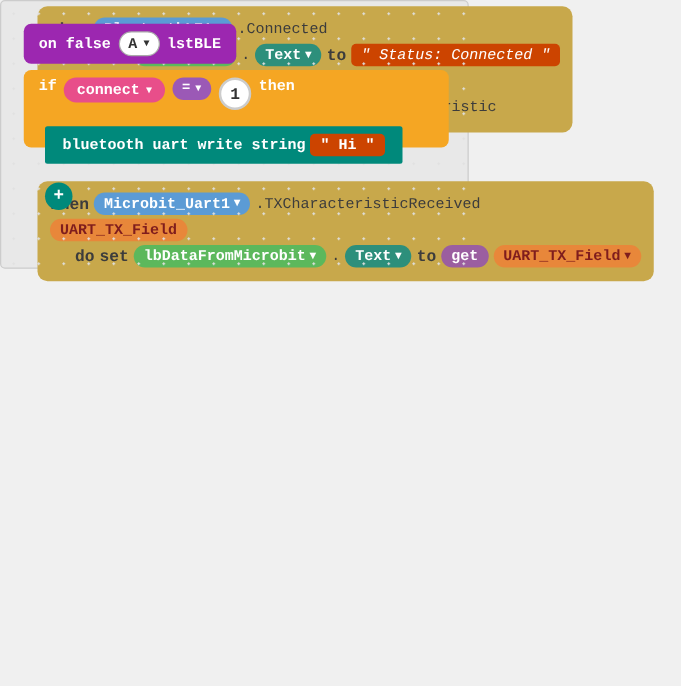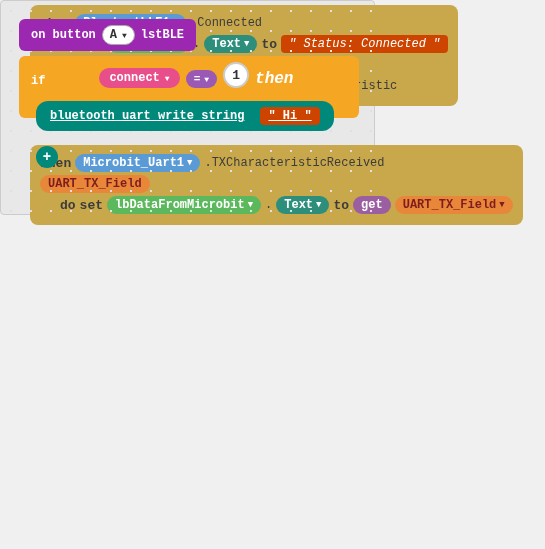--- a/index.html
+++ b/index.html
@@ -145,36 +145,35 @@
       border-radius: 6px;
       padding: 6px 12px 30px 12px;
       color: white;
       font-size: 12px;
       font-weight: bold;
       min-width: 340px;
     }
 
     .if-row {
       display: flex;
-      align-items: flex-end;
+      align-items: flex-start;
       gap: 6px;
       flex-wrap: nowrap;
     }
 
     .connect-btn {
       background: #e84e8a;
       color: white;
       border-radius: 14px;
       padding: 3px 10px;
       font-size: 12px;
       font-weight: bold;
       display: inline-flex;
       align-items: center;
       gap: 3px;
-      margin-left: 48px;
     }
 
     .eq-btn {
       background: #9b59b6;
       color: white;
       border-radius: 14px;
       padding: 3px 8px;
       font-size: 11px;
       display: inline-flex;
       align-items: center;
@@ -190,39 +189,37 @@
       height: 26px;
       display: inline-flex;
       align-items: center;
       justify-content: center;
       font-size: 13px;
       font-weight: bold;
     }
 
     .then-text {
       color: white;
-      font-size: 16px;
-      font-weight: bold;
-      font-style: italic;
+      font-size: 12px;
+      font-weight: bold;
     }
 
     .bluetooth-write-block {
       position: absolute;
       top: 100px;
       left: 35px;
       background: #00897b;
-      border-radius: 12px;
+      border-radius: 2px;
       padding: 6px 14px;
       color: white;
       font-size: 12px;
       font-weight: bold;
       display: flex;
       align-items: center;
-      gap: 16px;
-      text-decoration: underline;
+      gap: 4px;
     }
 
     .plus-block {
       position: absolute;
       top: 145px;
       left: 35px;
       background: #00897b;
       border-radius: 50%;
       width: 22px;
       height: 22px;
@@ -302,21 +299,21 @@
       <span class="keyword-text">to</span>
       <span class="pill purple-pill">get</span>
       <span class="pill orange-pill pill-dropdown">UART_TX_Field</span>
     </div>
   </div>
 
   <div id="group3">
     <div class="inner-canvas">
 
       <div class="on-button-block">
-        <span>on button</span>
+        <span>on false</span>
         <span class="pill white-pill small-dropdown" style="color:#333;background:#fff;border:1px solid #aaa;padding:2px 7px;border-radius:12px;font-size:12px;">A</span>
         <span>lstBLE</span>
       </div>
 
       <div class="if-block">
         <div class="if-row">
           <span>if</span>
           <span class="connect-btn small-dropdown">connect</span>
           <span class="eq-btn small-dropdown">=</span>
           <span class="num-block">1</span>

